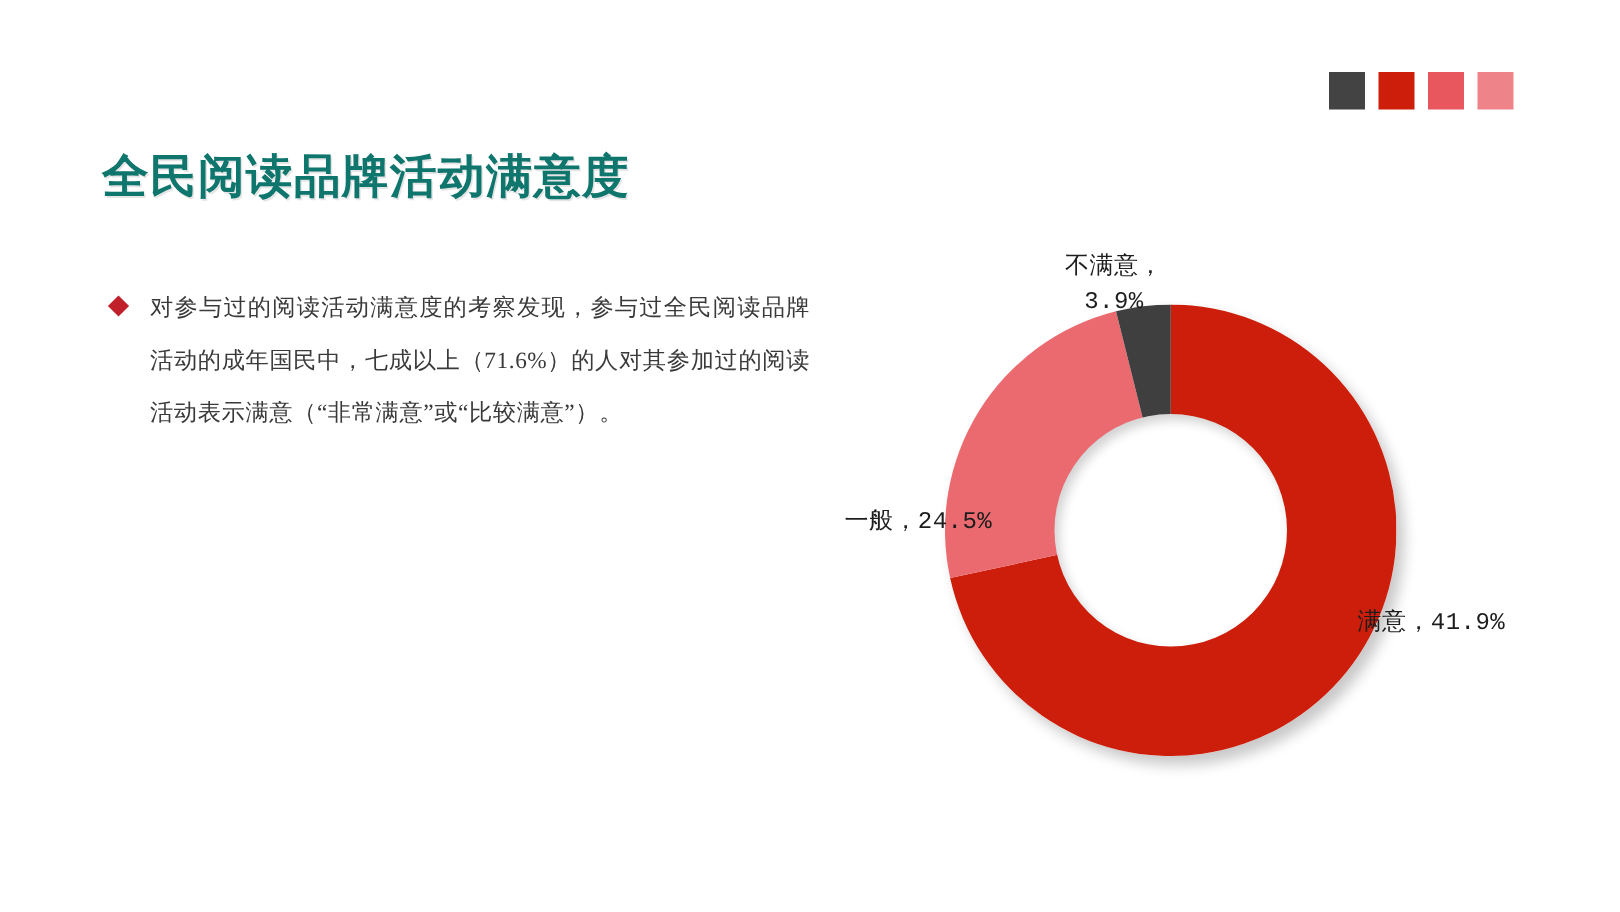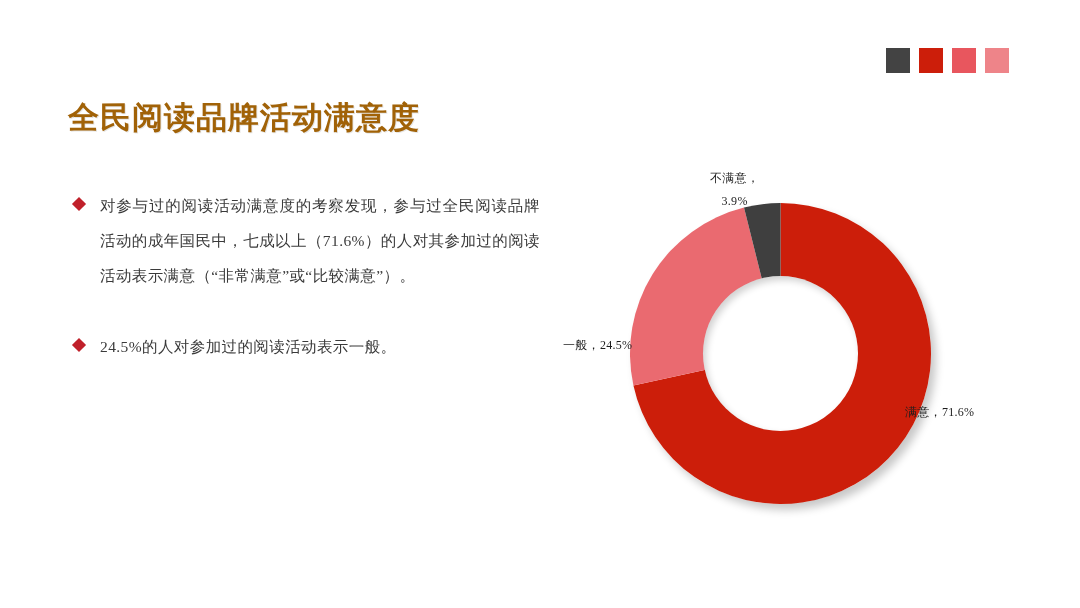--- a/index.html
+++ b/index.html
@@ -37,21 +37,21 @@
 
   
   #page-title {
     position: absolute;
     left: 68px;
     top: 97px;
     font-family: "Liberation Sans", "DejaVu Sans", sans-serif;
     font-weight: bold;
     font-size: 31px;
     letter-spacing: 1px;
-    color: #a16207;
+    color: #0f766e;
     white-space: nowrap;
     text-shadow: 1px 1px 0 rgba(0,0,0,0.10);
   }
 
   
   #bullets {
     position: absolute;
     left: 70px;
     top: 188px;
     width: 470px;
@@ -116,22 +116,22 @@
     margin-left: -77.5px;
     margin-top: -77.5px;
     background: #ffffff;
     border-radius: 50%;
     box-shadow: inset 3px 4px 7px rgba(0,0,0,0.18);
   }
 
   
   .chart-label {
     position: absolute;
-    font-family: Liberation Serif, serif;
-    font-size: 12px;
+    font-family: Liberation Mono, monospace;
+    font-size: 16px;
     color: #1d1d1d;
     white-space: nowrap;
     letter-spacing: 0.3px;
   }
   #label-dissatisfied {
     left: 150px;  
     top: 12px;    
     text-align: center;
     line-height: 23px;
   }
@@ -159,24 +159,20 @@
     <div class="swatch" style="background: rgb(238, 132, 137);"></div>
   </div>
 
   <div id="page-title">全民阅读品牌活动满意度</div>
 
   <div id="bullets">
     <div class="bullet">
       <span class="bullet-marker"></span>
       <span class="bullet-text">对参与过的阅读活动满意度的考察发现，参与过全民阅读品牌活动的成年国民中，七成以上（71.6%）的人对其参加过的阅读活动表示满意（“非常满意”或“比较满意”）。</span>
     </div>
-    <div class="bullet">
-      <span class="bullet-marker"></span>
-      <span class="bullet-text">24.5%的人对参加过的阅读活动表示一般。</span>
-    </div>
   </div>
 
   <div id="chart-area">
 
     <div id="donut-wrap">
       <div id="donut-shadow"></div>
       <svg id="donut-svg" viewBox="0 0 301 301">
         <g id="slice-group">
             <path d="M 150.5 150.5 L 150.5 0 A 150.5 150.5 0 1 1 3.4211474029868896 182.40707004326924 Z" fill="#cc1e0a"></path>
             <path d="M 150.5 150.5 L 3.4211474029868896 182.40707004326924 A 150.5 150.5 0 0 1 113.98881576529105 4.4959472282391175 Z" fill="#ea6a70"></path>
@@ -186,17 +182,17 @@
       <div id="donut-hole"></div>
     </div>
 
     <div class="chart-label" id="label-dissatisfied">
       <span class="lbl-line1">不满意，</span>
       <span class="lbl-line2">3.9%</span>
     </div>
 
     <div class="chart-label" id="label-neutral">一般，24.5%</div>
 
-    <div class="chart-label" id="label-satisfied">满意，71.6%</div>
+    <div class="chart-label" id="label-satisfied">满意，41.9%</div>
 
   </div>
 
 </div>
 
 </body></html>

